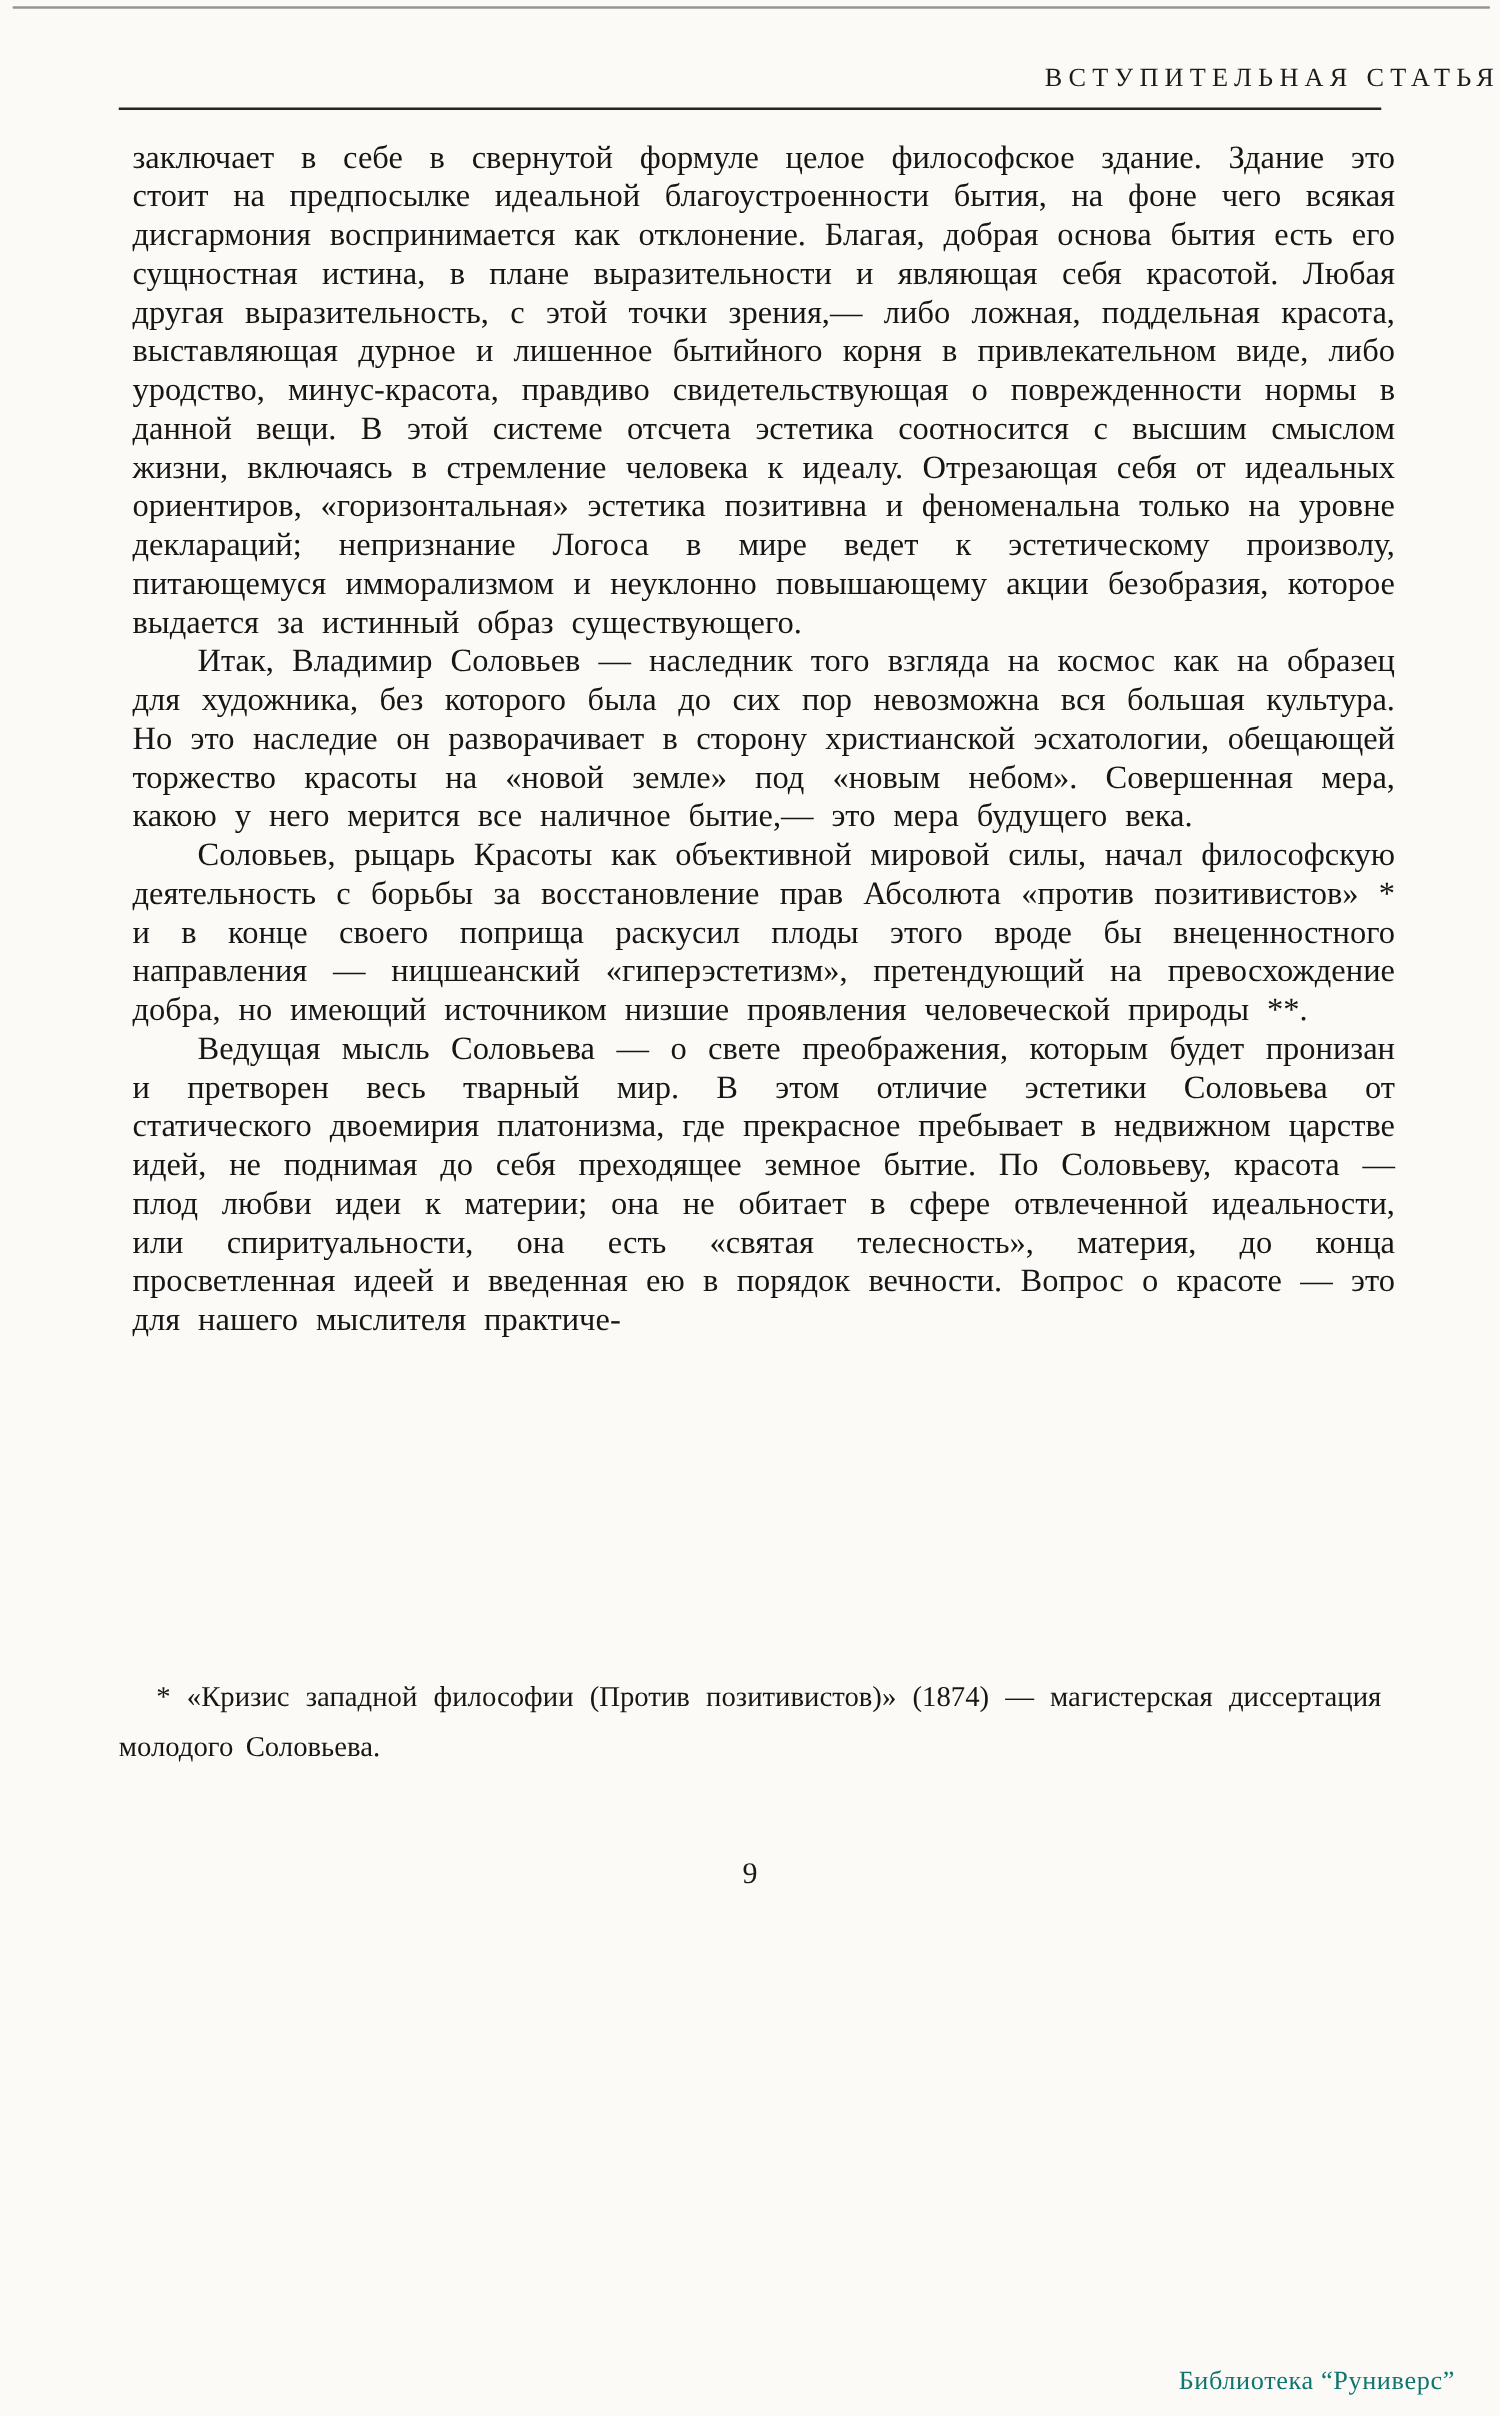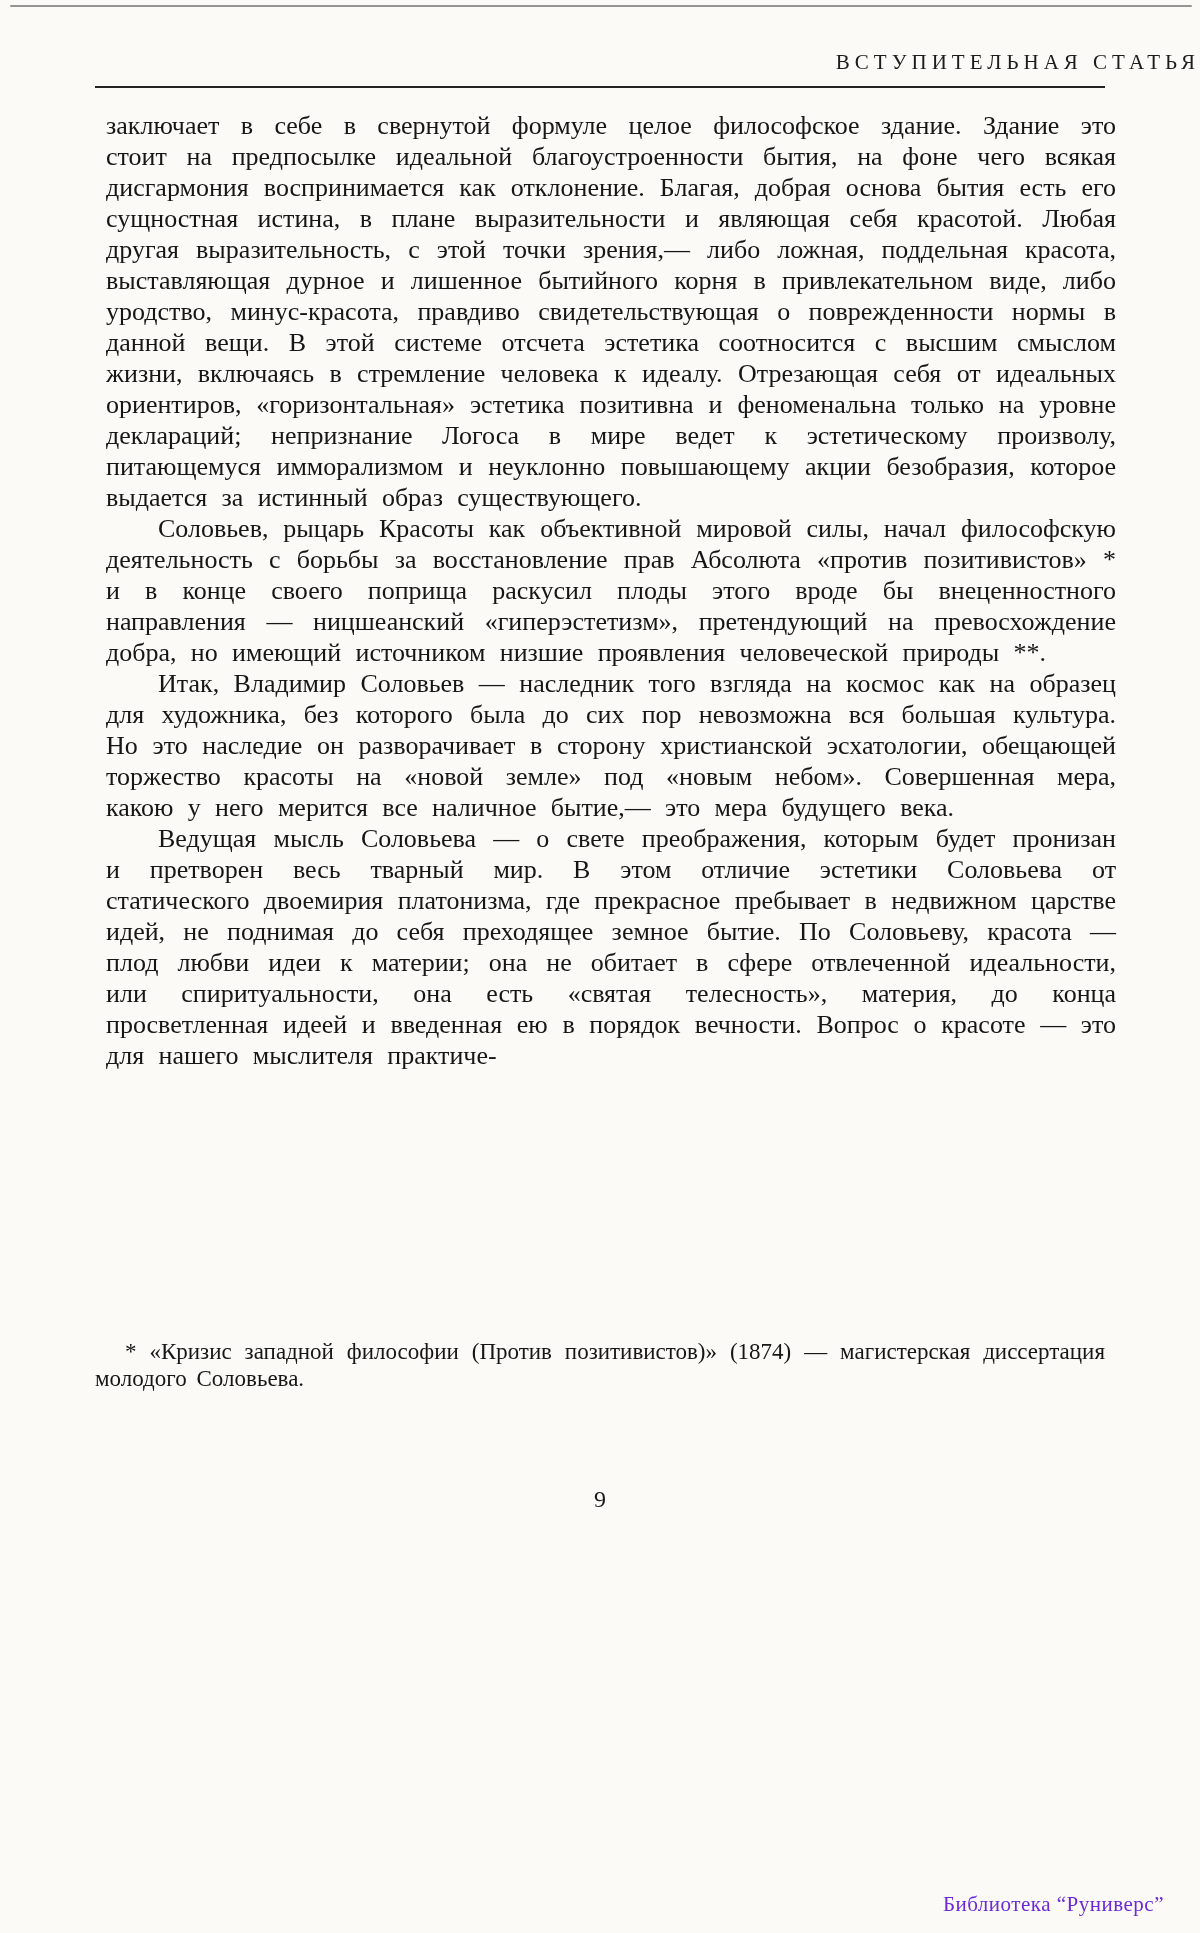--- a/index.html
+++ b/index.html
@@ -58,21 +58,21 @@
   }
   .body-text p.no-indent {
     text-indent: 0;
   }
   .footnotes {
     position: absolute;
     top: 1338px;
     left: 95px;
     width: 1010px;
     font-size: 23px;
-    line-height: 27px;
+    line-height: 40px;
     text-align: justify;
     word-spacing: 0.18em;
   }
   .footnotes p {
     margin: 0;
     text-indent: 30px;
   }
   .page-number {
     position: absolute;
     top: 1486px;
@@ -80,39 +80,39 @@
     width: 100%;
     text-align: center;
     font-size: 24px;
     color: #1a1a1a;
   }
   .watermark {
     position: absolute;
     top: 1892px;
     right: 36px;
     font-size: 21px;
-    color: #6d28d9;
+    color: #0f766e;
     letter-spacing: 0.5px;
   }
 </style>
 </head>
 <body>
 
 <div>
 
   <div class="scan-edge"></div>
 
   <div class="running-head">ВСТУПИТЕЛЬНАЯ СТАТЬЯ</div>
 
   <div class="head-rule"></div>
 
   <main class="body-text">
     <p class="no-indent">заключает в себе в свернутой формуле целое философское здание. Здание это стоит на предпосылке идеальной благоустроенности бытия, на фоне чего всякая дисгармония воспринимается как отклонение. Благая, добрая основа бытия есть его сущностная истина, в плане выразительности и являющая себя красотой. Любая другая выразительность, с этой точки зрения,— либо ложная, поддельная красота, выставляющая дурное и лишенное бытийного корня в привлекательном виде, либо уродство, минус-красота, правдиво свидетельствующая о поврежденности нормы в данной вещи. В этой системе отсчета эстетика соотносится с высшим смыслом жизни, включаясь в стремление человека к идеалу. Отрезающая себя от идеальных ориентиров, «горизонтальная» эстетика позитивна и феноменальна только на уровне деклараций; непризнание Логоса в мире ведет к эстетическому произволу, питающемуся имморализмом и неуклонно повышающему акции безобразия, которое выдается за истинный образ существующего.</p>
+    <p>Итак, Владимир Соловьев — наследник того взгляда на космос как на образец для художника, без которого была до сих пор невозможна вся большая культура. Но это наследие он разворачивает в сторону христианской эсхатологии, обещающей торжество красоты на «новой земле» под «новым небом». Совершенная мера, какою у него мерится все наличное бытие,— это мера будущего века.</p>
     <p>Соловьев, рыцарь Красоты как объективной мировой силы, начал философскую деятельность с борьбы за восстановление прав Абсолюта «против позитивистов» * и в конце своего поприща раскусил плоды этого вроде бы внеценностного направления — ницшеанский «гиперэстетизм», претендующий на превосхождение добра, но имеющий источником низшие проявления человеческой природы **.</p>
-    <p>Итак, Владимир Соловьев — наследник того взгляда на космос как на образец для художника, без которого была до сих пор невозможна вся большая культура. Но это наследие он разворачивает в сторону христианской эсхатологии, обещающей торжество красоты на «новой земле» под «новым небом». Совершенная мера, какою у него мерится все наличное бытие,— это мера будущего века.</p>
     <p>Ведущая мысль Соловьева — о свете преображения, которым будет пронизан и претворен весь тварный мир. В этом отличие эстетики Соловьева от статического двоемирия платонизма, где прекрасное пребывает в недвижном царстве идей, не поднимая до себя преходящее земное бытие. По Соловьеву, красота — плод любви идеи к материи; она не обитает в сфере отвлеченной идеальности, или спиритуальности, она есть «святая телесность», материя, до конца просветленная идеей и введенная ею в порядок вечности. Вопрос о красоте — это для нашего мыслителя практиче-</p>
   </main>
 
   <section class="footnotes">
     <p>* «Кризис западной философии (Против позитивистов)» (1874) — магистерская диссертация молодого Соловьева.</p>
   </section>
 
   <div class="page-number">9</div>
 
   <div class="watermark">Библиотека “Руниверс”</div>

